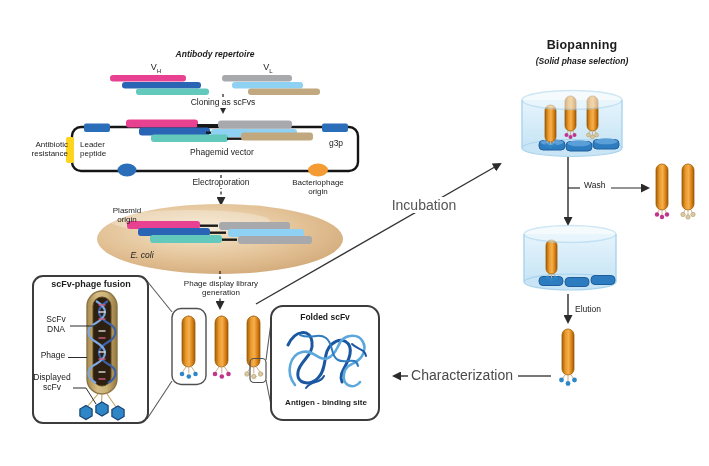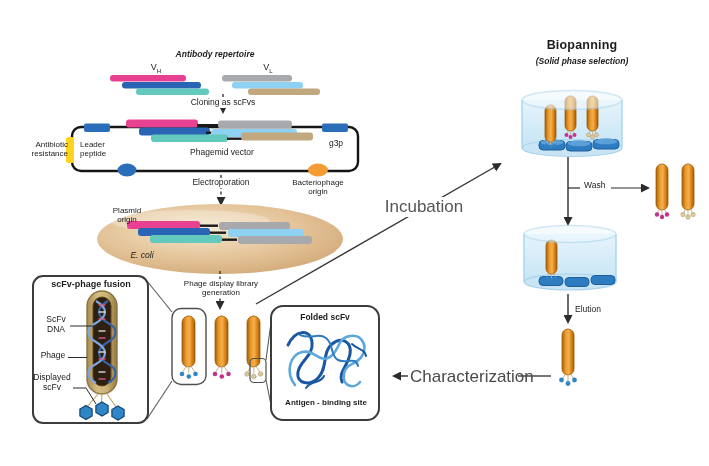--- a/index.html
+++ b/index.html
@@ -5,21 +5,21 @@
   html,body{margin:0;padding:0;background:#fff;}
   #app{position:relative;width:709px;height:466px;background:#fff;overflow:hidden;
        font-family:"Liberation Sans",sans-serif;color:#1c1c1c;}
   #gfx{position:absolute;left:0;top:0;width:709px;height:466px;}
   .label{position:absolute;font-size:8.5px;line-height:1.15;text-align:center;white-space:normal;}
   .b{font-weight:bold;}
   .i{font-style:italic;}
   .s8{font-size:8px;}
   .s9{font-size:9px;}
   .h1{font-size:12.5px;font-weight:bold;letter-spacing:.2px;}
-  .big{font-size:17px;color:#555;}
+  .big{font-size:14px;color:#555;}
   .bg{background:#fff;}
   .ra{text-align:right;}
   .la{text-align:left;}
   sub{font-size:6px;}
   .caption{position:absolute;left:0;top:431px;width:709px;text-align:center;font-size:13px;color:#111;}
 </style>
 </head>
 <body>
 
 <div id="app">

